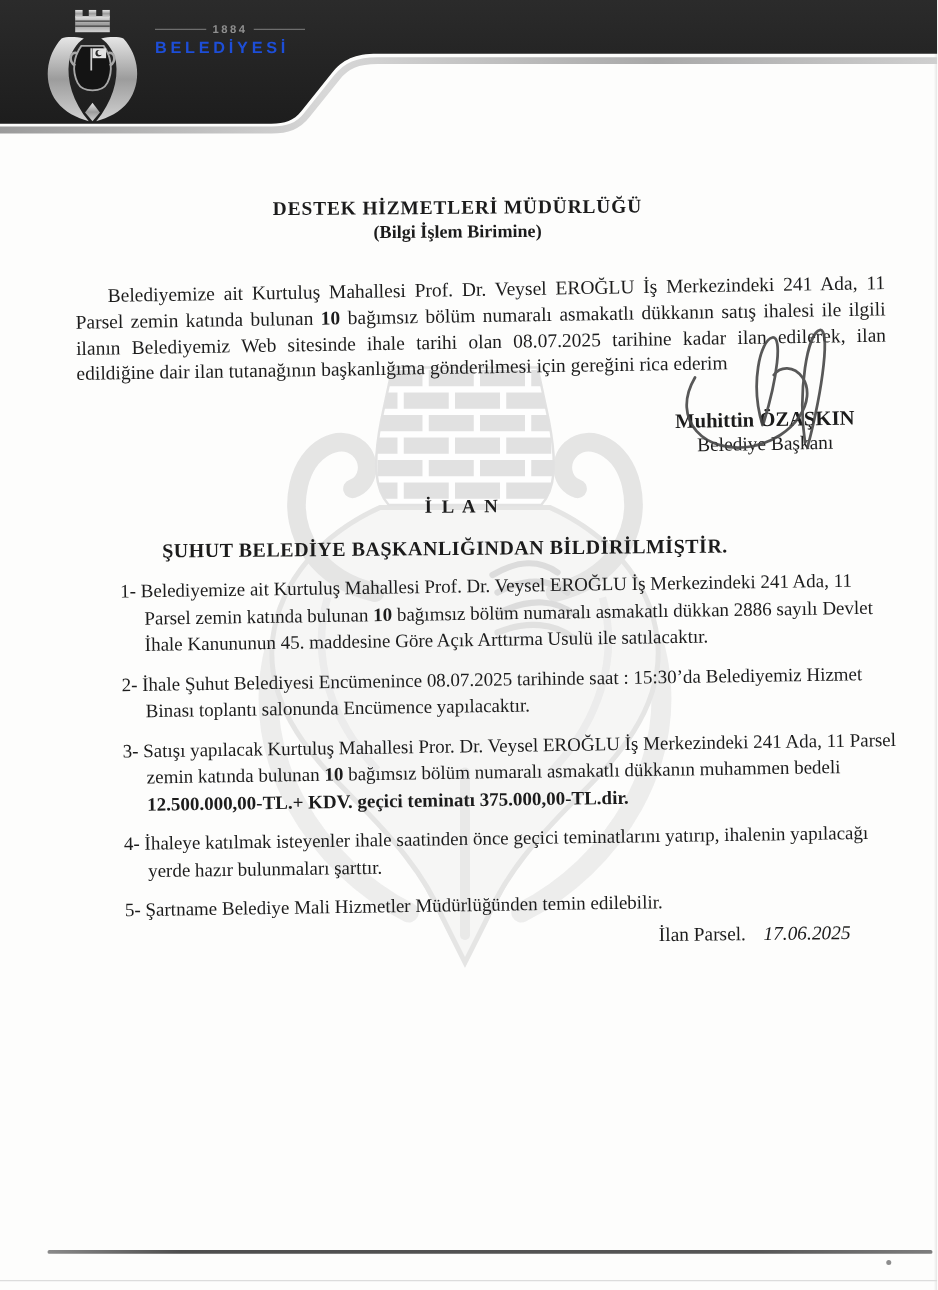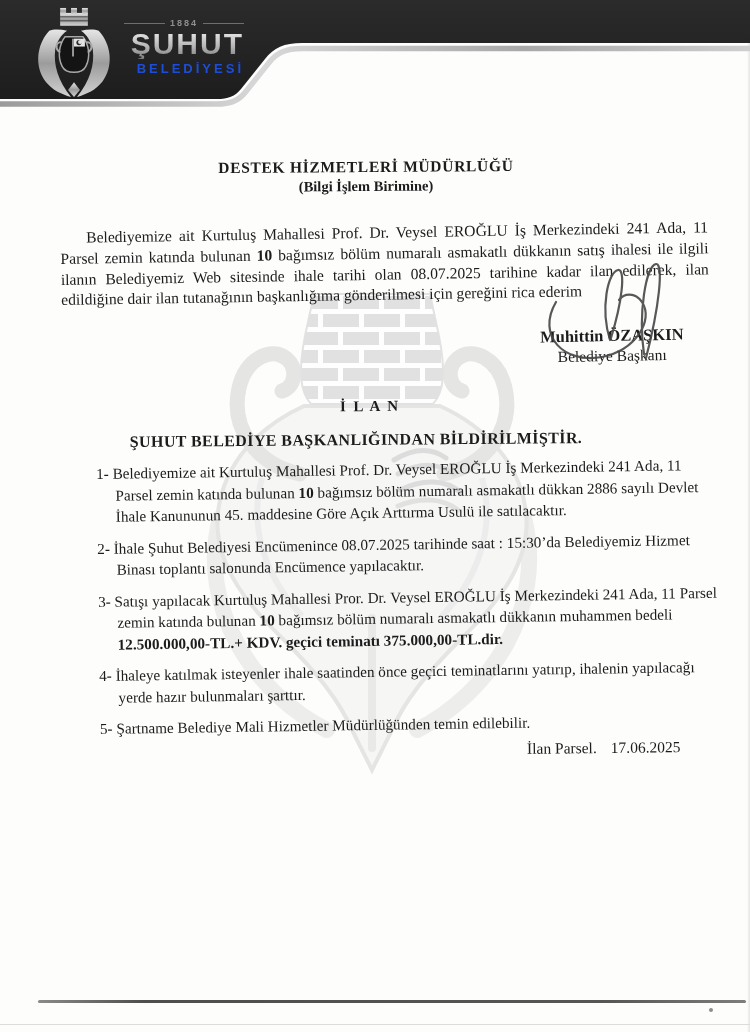--- a/index.html
+++ b/index.html
@@ -10,21 +10,21 @@
     color:#1c1c1c;
   }
   .page::after{
     content:"";position:absolute;top:0;right:0;width:3px;height:100%;
     background:linear-gradient(to left, rgba(0,0,0,.10), rgba(0,0,0,0));
     pointer-events:none;
   }
   
   .banner{position:absolute;top:0;left:0;width:750px;height:112px;z-index:5;}
   .crest{position:absolute;top:5px;left:28px;width:92px;height:94px;z-index:6;}
-  .logo-text{position:absolute;top:18px;left:124px;z-index:6;width:120px;text-align:right;
+  .logo-text{position:absolute;top:18px;left:124px;z-index:6;width:120px;text-align:left;
     font-family:"Liberation Sans", sans-serif;}
   .logo-year{display:flex;align-items:center;gap:5px;justify-content:center;
     color:#8f8f8f;font-size:9px;letter-spacing:2px;font-weight:bold;}
   .logo-year::before,.logo-year::after{content:"";flex:1;height:1px;background:#6e6e6e;}
   .logo-name{
     font-size:30px;font-weight:bold;letter-spacing:2px;line-height:30px;margin-top:1px;
     color:#c9c9c9;
     background:linear-gradient(#f0f0f0,#b9b9b9 55%,#7e7e7e);
     -webkit-background-clip:text;background-clip:text;-webkit-text-fill-color:transparent;
   }
@@ -47,21 +47,21 @@
   .ilan-heading{position:absolute;top:398px;left:0;width:740px;text-align:center;z-index:3;
     font-size:15px;font-weight:bold;letter-spacing:2px;transform:rotate(-.5deg);}
   .ilan-sub{position:absolute;top:431px;left:0;width:712px;text-align:center;z-index:3;
     font-size:16px;font-weight:bold;letter-spacing:.4px;transform:rotate(-.5deg);}
   .items{position:absolute;top:463px;left:96px;width:622px;z-index:3;
     font-size:15.2px;line-height:21.5px;
     transform:rotate(-.85deg);transform-origin:left top;}
   .item{padding-left:19px;text-indent:-19px;margin-bottom:10px;}
   .publish{position:absolute;top:739px;left:527px;z-index:3;font-size:15.5px;
     transform:rotate(-.6deg);}
-  .publish .date{margin-left:14px;}
+  .publish .date{margin-left:14px;font-style:italic;}
   
   .bottom-rule{position:absolute;top:1000px;left:38px;width:708px;height:3px;z-index:3;
     background:linear-gradient(to right,#8a8a8a,#4e4e4e 15%,#565656 80%,#7d7d7d);
     border-radius:2px;}
   .bottom-rule-faint{position:absolute;top:1024px;left:0;width:750px;height:1px;
     background:#dcdcdc;z-index:3;}
   .scan-dot{position:absolute;top:1008px;left:709px;width:4px;height:4px;border-radius:50%;
     background:#8d8d8d;z-index:3;}
   b{font-weight:bold;}
 </style>
@@ -115,21 +115,20 @@
     <line x1="44" y1="34" x2="44" y2="52" stroke="#cfcfcf" stroke-width="1.4"></line>
     <rect x="45" y="34" width="11" height="8" fill="#e3e3e3"></rect>
     <circle cx="50" cy="38" r="2.6" fill="#2a2a2a"></circle>
     <circle cx="51.2" cy="37.4" r="2.1" fill="#e3e3e3"></circle>
 
     <path d="M45 78 L51 86 L45 93 L39 86 Z" fill="url(#crestSilver)"></path>
   </svg>
 
   <div class="logo-text">
     <div class="logo-year">1884</div>
-    <div class="logo-name">ŞUHUT</div>
     <div class="logo-sub">BELEDİYESİ</div>
   </div>
 
   <svg class="watermark" viewBox="0 0 420 520" xmlns="http://www.w3.org/2000/svg">
     <g opacity="0.85">
 
       <path d="M58 240 C35 330 92 415 165 452" fill="none" stroke="#e6e6e6" stroke-width="16" stroke-linecap="round"></path>
       <path d="M362 240 C385 330 328 415 255 452" fill="none" stroke="#e6e6e6" stroke-width="16" stroke-linecap="round"></path>
       <path d="M118 300 C150 372 182 425 205 472" fill="none" stroke="#dedede" stroke-width="12" stroke-linecap="round"></path>
       <path d="M302 300 C270 372 238 425 215 472" fill="none" stroke="#dedede" stroke-width="12" stroke-linecap="round"></path>

